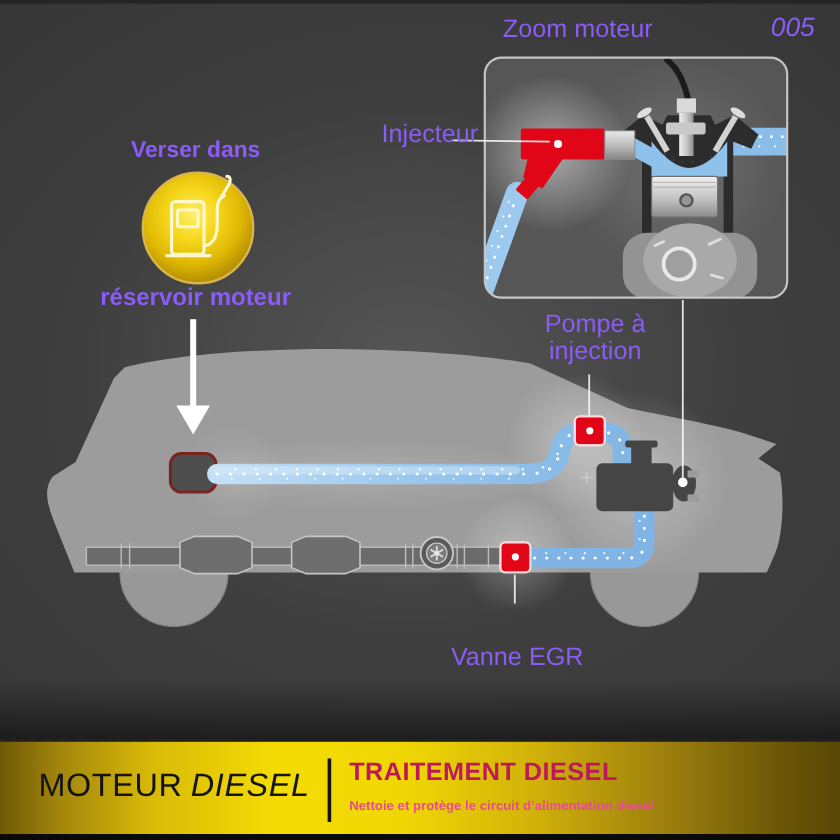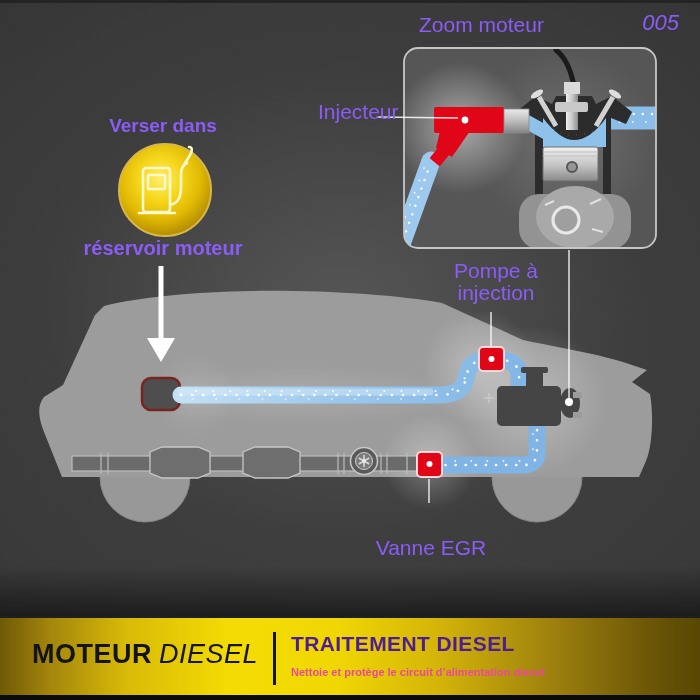--- a/index.html
+++ b/index.html
@@ -18,24 +18,24 @@
   #top-strip{left:0;top:0;width:700px;height:3px;background:#242424;}
   #banner-shadow{left:0;top:566px;width:700px;height:50px;
     background:linear-gradient(180deg,rgba(0,0,0,0),rgba(0,0,0,.5));}
   #banner{
     left:0;top:616px;width:700px;height:79px;
     background:linear-gradient(90deg,#6f5907 0%,#a2850c 7%,#d8ba08 18%,#f4dc03 33%,#f0d704 48%,#d3b309 63%,#9a7d0e 80%,#6b5607 93%,#584705 100%);
     border-top:2px solid #1f1f1f;box-sizing:border-box;
   }
   #bottom-strip{left:0;top:695px;width:700px;height:5px;background:#0a0a0a;}
   #banner-brand{left:32px;top:641px;font-size:27px;line-height:27px;color:#141414;letter-spacing:.5px;}
-  #banner-brand .strong{font-weight:700;}
+  #banner-brand .strong{font-weight:400;}
   #banner-brand .light{font-weight:400;margin-left:7px;font-style:italic;}
   #banner-divider{left:273px;top:632px;width:3px;height:53px;background:#141414;}
-  #banner-title{left:291px;top:633px;font-size:21px;line-height:22px;font-weight:800;color:#4c1d95;letter-spacing:.4px;}
+  #banner-title{left:291px;top:633px;font-size:21px;line-height:22px;font-weight:800;color:#be185d;letter-spacing:.4px;}
   #banner-subtitle{left:291px;top:662px;font-size:11px;line-height:20px;font-weight:700;color:#ec4899;}
   #inset-title{left:419px;top:14px;font-size:21px;}
   #page-number{right:21px;top:11px;font-size:22px;font-style:italic;}
   #injector-label{left:283px;top:101px;font-size:21px;margin-left:35px;}
   #pour-label{left:163px;top:116px;font-size:19px;}
   #tank-label{left:163px;top:238px;font-size:20px;}
   #pump-label{left:496px;top:260px;font-size:21px;line-height:22px;}
   #egr-label{left:431px;top:521px;font-size:21px;margin-top:16px;}
   svg{position:absolute;left:0;top:0;}
 </style>

